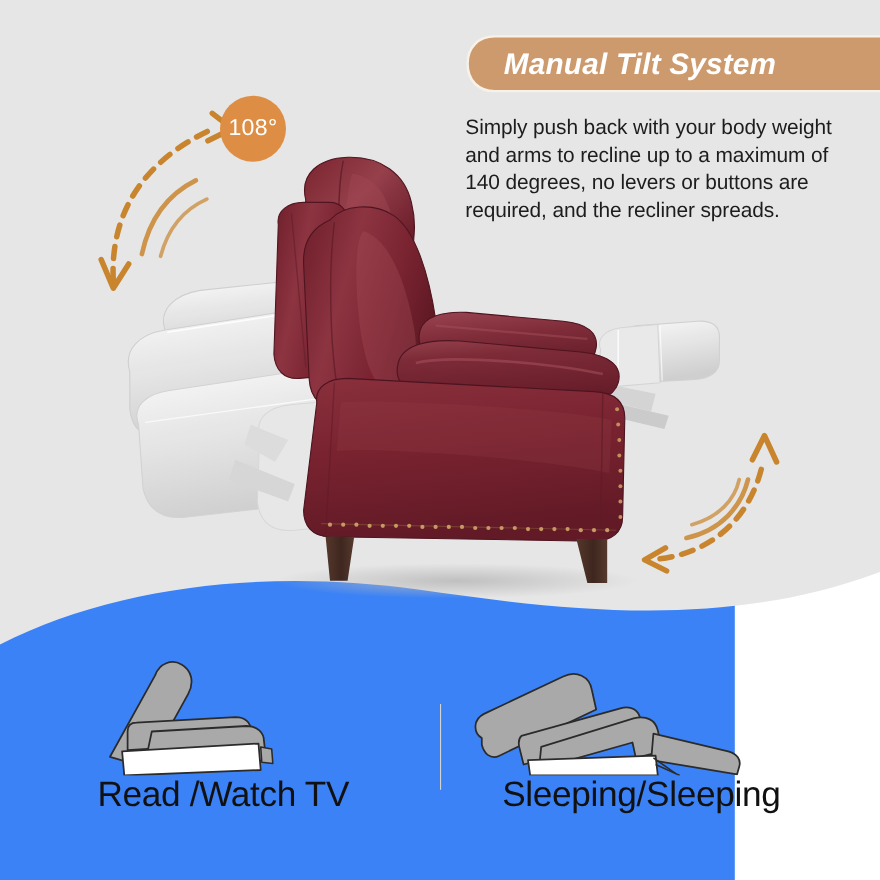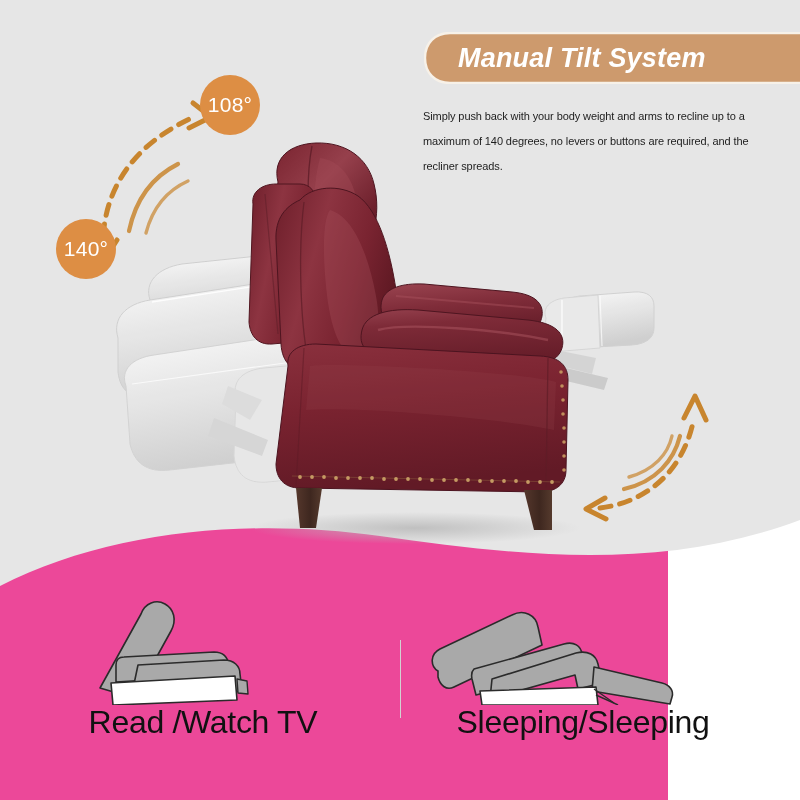--- a/index.html
+++ b/index.html
@@ -5,21 +5,21 @@
   * { margin:0; padding:0; box-sizing:border-box; }
   html, body {
     width:800px; height:800px;
     font-family:"Liberation Sans", sans-serif;
     background:#ffffff;
     overflow:hidden;
   }
   #stage {
     position:relative;
     width:668px; height:800px;
-    background:#ec4899;
+    background:#3b82f6;
     padding-left:44px;
   }
 
   
   #top-panel {
     position:absolute; left:0; top:0;
     width:800px; height:620px;
   }
   #top-panel-bg { position:absolute; inset:0; }
 
@@ -41,37 +41,37 @@
     letter-spacing:0.2px;
     white-space:nowrap;
   }
 
   
   #body-copy {
     position:absolute;
     left:423px; top:104px;
     width:352px;
     color:#1d1d1d;
-    font-size:11px;
+    font-size:19px;
     line-height:25px;
     letter-spacing:-0.1px;
   }
 
   
   .angle-badge {
     position:absolute;
     border-radius:50%;
     background:#dd8e44;
     color:#ffffff;
     display:flex; align-items:center; justify-content:center;
     font-size:21px;
     font-weight:500;
     letter-spacing:0.3px;
   }
-  #badge-108 { left:200px; top:75px; width:60px; height:60px; }
+  #badge-108 { left:200px; top:87px; width:60px; height:60px; }
   #badge-140 { left:56px;  top:219px; width:60px; height:60px; }
 
   
   .art-layer {
     position:absolute; left:0; top:0;
     width:800px; height:800px;
     pointer-events:none;
   }
 
   
@@ -310,21 +310,20 @@
   <div id="title-banner">
     <svg id="title-banner-shape" viewBox="0 0 396 52" preserveAspectRatio="none">
       <path d="M26,1 H400 V51 H26 C11,51 1,41 1,26 C1,11 11,1 26,1 Z" fill="#cd9a6d" stroke="#f7f1e8" stroke-width="2.4"></path>
     </svg>
     <div id="title-text">Manual Tilt System</div>
   </div>
 
   <p id="body-copy">Simply push back with your body weight and arms to recline up to a maximum of 140 degrees, no levers or buttons are required, and the recliner spreads.</p>
 
   <div class="angle-badge" id="badge-108">108°</div>
-  <div class="angle-badge" id="badge-140">140°</div>
 
   <div id="bottom-panel">
 
     <div class="feature-cell" id="feature-read">
       <svg class="feature-icon" viewBox="0 0 330 110">
 
         <path d="M127,9 C118,4 107,8 103,19 L62,93 L96,103 L133,36 C139,25 136,14 127,9 Z" fill="#a9a9a9" stroke="#2b2b2b" stroke-width="1.6" stroke-linejoin="round"></path>
 
         <path d="M86,62 L176,57 C185,57 190,62 190,69 L190,80 L78,87 L78,70
                  C78,65 81,62 86,62 Z" fill="#a9a9a9" stroke="#2b2b2b" stroke-width="1.6" stroke-linejoin="round"></path>

